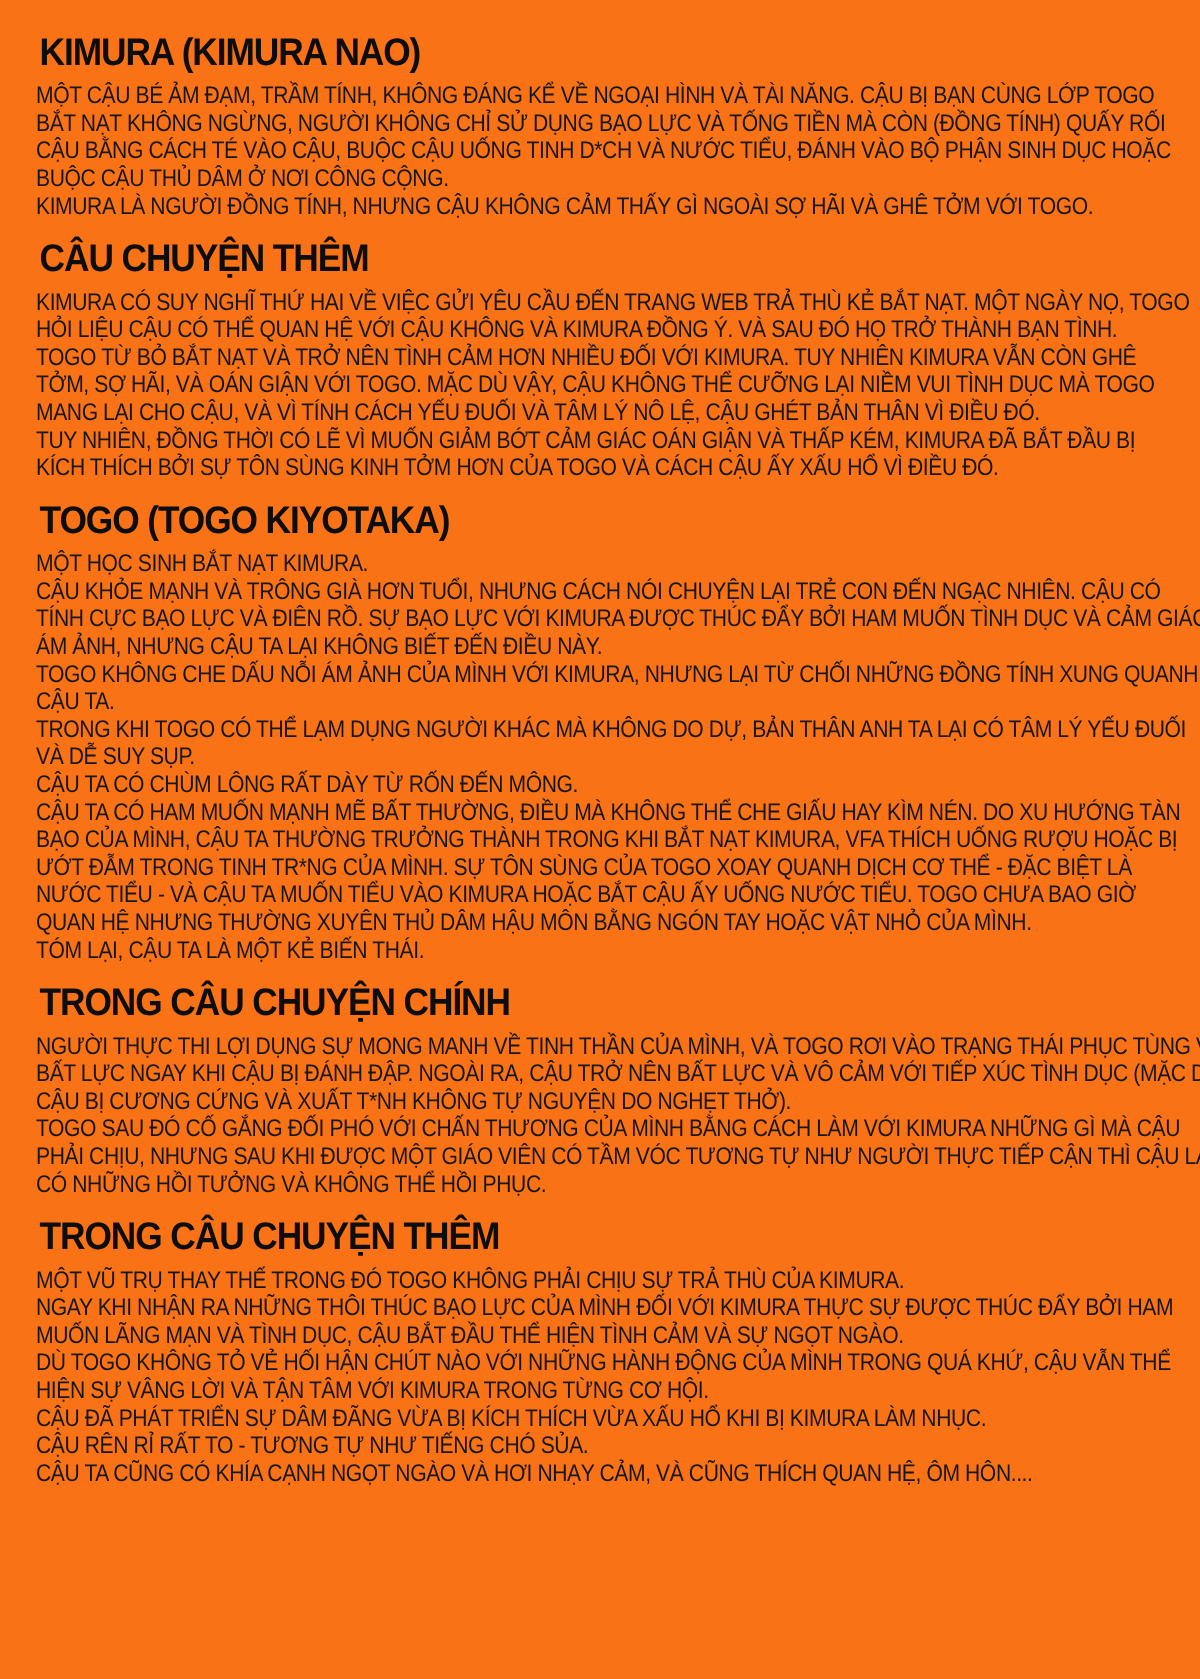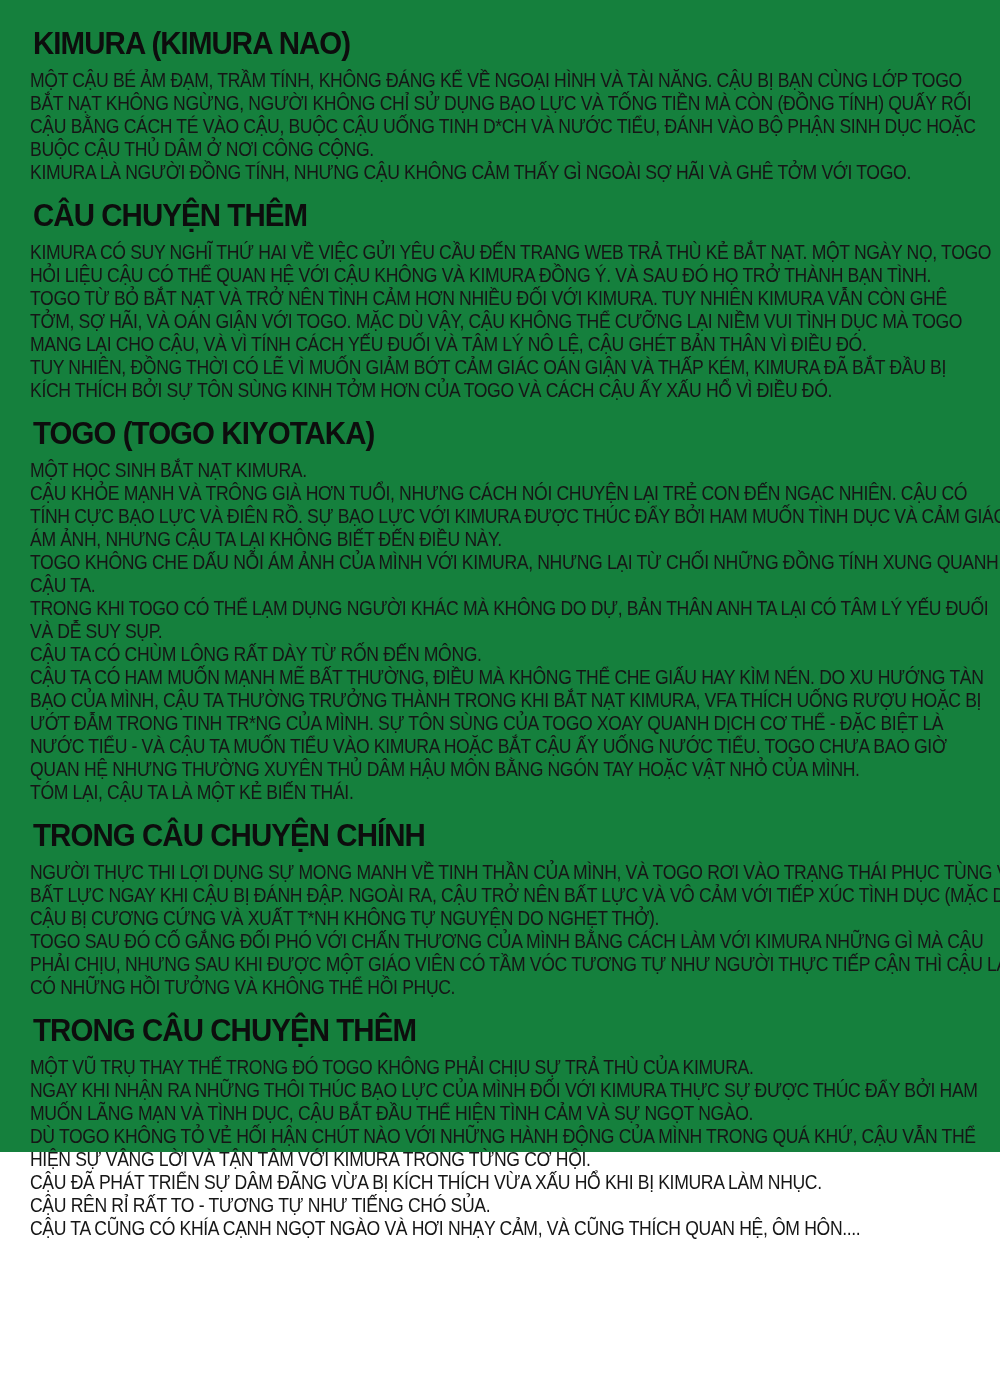--- a/index.html
+++ b/index.html
@@ -10,23 +10,23 @@
   body {
     width: 1000px;
     height: 1399px;
     overflow: hidden;
     font-family: "Liberation Sans", sans-serif;
     color: #141414;
   }
   .page {
     box-sizing: border-box;
     width: 1000px;
-    height: 1152px;
+    height: 1399px;
     padding: 26px 28px 0 30px;
-    background: #15803d;
+    background: #f97316;
   }
   .section-title {
     font-size: 32px;
     font-weight: bold;
     line-height: 34px;
     letter-spacing: -1px;
     margin: 0 0 9px 3px;
     white-space: nowrap;
     transform: scaleX(0.92);
     transform-origin: 0 50%;

